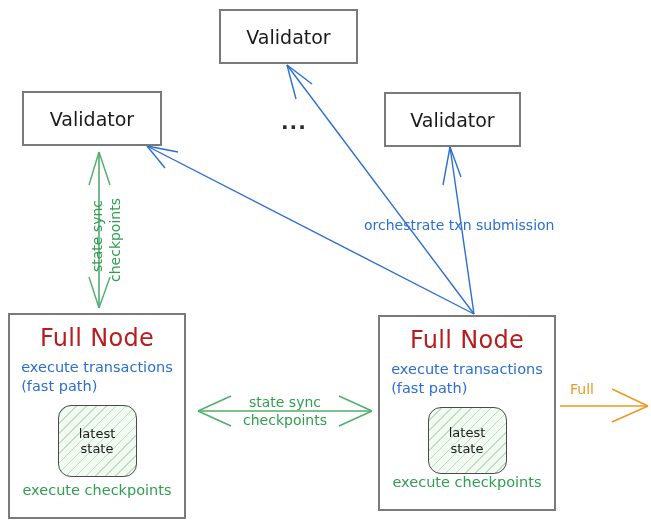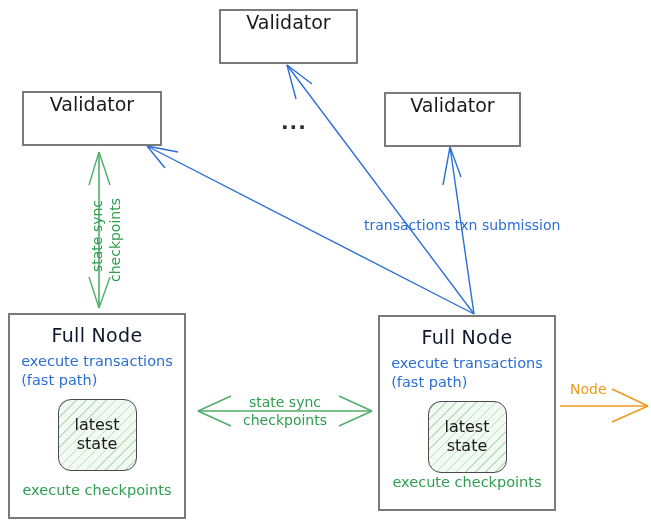--- a/index.html
+++ b/index.html
@@ -31,31 +31,32 @@
   }
   .box-title {
     font-family: "DejaVu Sans", sans-serif;
     color: #1a1a1a;
     font-size: 19px;
     text-align: center;
     white-space: nowrap;
   }
   .validator-box {
     display: flex;
+    align-items: center;
     justify-content: center;
   }
   .fullnode-box {
     display: flex;
     flex-direction: column;
     align-items: center;
     padding-top: 9px;
   }
   .fn-title {
-    font-size: 19px;
-    color: #0f172a;
+    font-size: 24px;
+    color: #b91c1c;
     letter-spacing: 0.3px;
   }
   .fn-blue {
     color: #2b6fd4;
     font-size: 14.5px;
     line-height: 1.28;
     margin-top: 6px;
   }
   .fn-green {
     color: #2f9e4f;
@@ -80,21 +81,21 @@
       rgba(255,255,255,0) 1px,
       rgba(255,255,255,0) 7px
     );
     display: flex;
     flex-direction: column;
     align-items: center;
     justify-content: center;
     overflow: hidden;
   }
   .state-chip span {
-    font-size: 16px;
+    font-size: 13px;
     color: #1a1a1a;
     line-height: 1.18;
     position: relative;
     z-index: 2;
     text-align: center;
   }
   .ellipsis {
     position: absolute;
     font-size: 20px;
     color: #2b2b2b;
@@ -202,25 +203,25 @@
       <div>execute transactions</div>
       <div>(fast path)</div>
     </div>
     <div class="state-chip">
       <span>latest</span>
       <span>state</span>
     </div>
     <div class="fn-green">execute checkpoints</div>
   </div>
 
-  <div class="edge-label lbl-blue" style="left:364px; top:217px;">transactions txn submission</div>
+  <div class="edge-label lbl-blue" style="left:364px; top:217px;">orchestrate txn submission</div>
 
   <div class="vert-label" style="left:89px; top:272px;">state sync</div>
   <div class="vert-label" style="left:107px; top:282px;">checkpoints</div>
 
   <div class="edge-label lbl-green lbl-center" style="left:230px; top:394px; width:110px;">
     <div>state sync</div>
     <div>checkpoints</div>
   </div>
 
-  <div class="edge-label lbl-orange" style="left:570px; top:381px;">Node</div>
+  <div class="edge-label lbl-orange" style="left:570px; top:381px;">Full</div>
 
 </div>
 
 </body></html>

